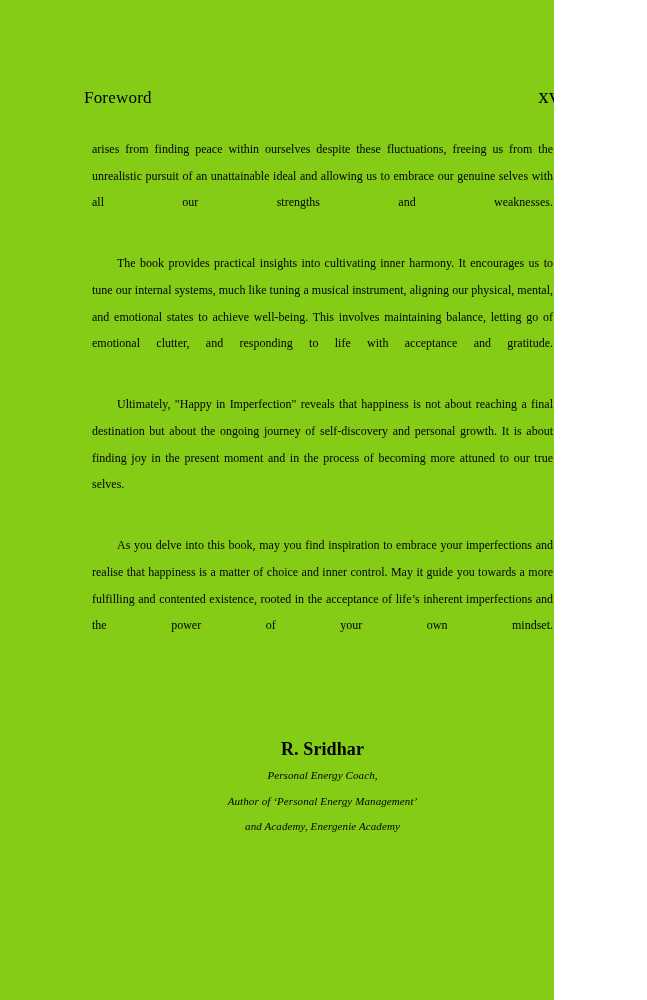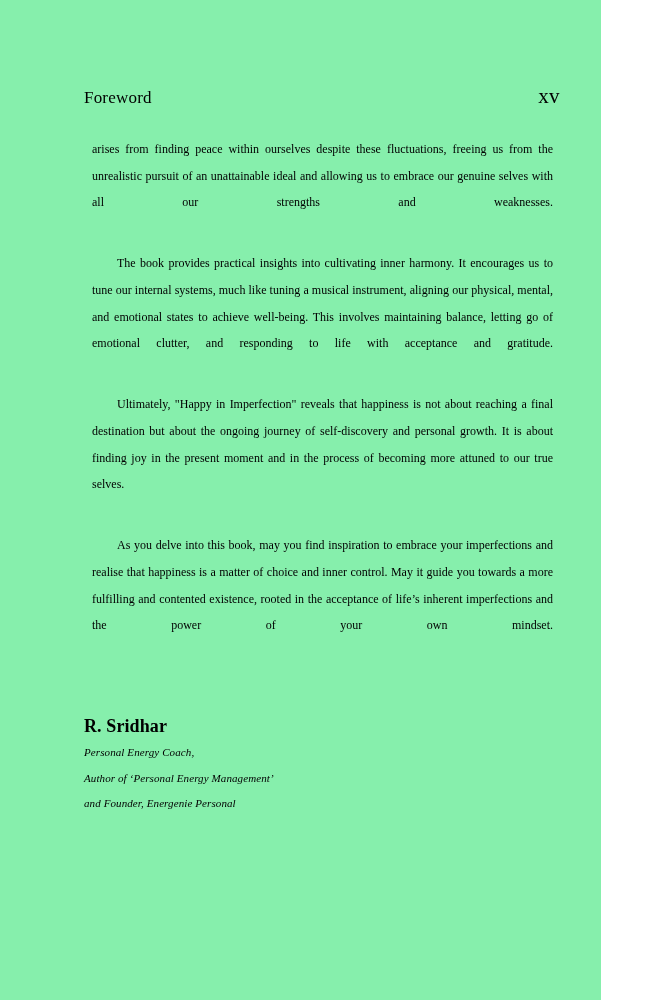--- a/index.html
+++ b/index.html
@@ -8,23 +8,23 @@
     padding: 0;
     background: #ffffff;
   }
   body {
     font-family: "Liberation Serif", "DejaVu Serif", serif;
     color: #000000;
     -webkit-font-smoothing: antialiased;
   }
   .page {
     position: relative;
-    width: 601px;
+    width: 554px;
     height: 1000px;
-    background: #86efac;
+    background: #84cc16;
     overflow: hidden;
     box-sizing: border-box;
   }
 
   
   .running-head {
     position: absolute;
     left: 84px;
     top: 85px;
     width: 476px;
@@ -69,23 +69,23 @@
   .body-par:after {
     content: "";
     display: inline-block;
     width: 100%;
   }
 
   
   .signature {
     position: absolute;
     left: 84px;
-    top: 713px;
+    top: 736px;
     width: 477px;
-    text-align: left;
+    text-align: center;
   }
   .sig-name {
     font-size: 18px;
     line-height: 27px;
     font-weight: bold;
     letter-spacing: 0.1px;
   }
   .sig-line {
     font-size: 11px;
     line-height: 25.5px;
@@ -107,16 +107,16 @@
     <p class="body-par first">arises from finding peace within ourselves despite these fluctuations, freeing us from the unrealistic pursuit of an unattainable ideal and allowing us to embrace our genuine selves with all our strengths and weaknesses.</p>
     <p class="body-par">The book provides practical insights into cultivating inner harmony. It encourages us to tune our internal systems, much like tuning a musical instrument, aligning our physical, mental, and emotional states to achieve well-being. This involves maintaining balance, letting go of emotional clutter, and responding to life with acceptance and gratitude.</p>
     <p class="body-par">Ultimately, "Happy in Imperfection" reveals that happiness is not about reaching a final destination but about the ongoing journey of self-discovery and personal growth. It is about finding joy in the present moment and in the process of becoming more attuned to our true selves.</p>
     <p class="body-par">As you delve into this book, may you find inspiration to embrace your imperfections and realise that happiness is a matter of choice and inner control. May it guide you towards a more fulfilling and contented existence, rooted in the acceptance of life’s inherent imperfections and the power of your own mindset.</p>
   </div>
 
   <div class="signature">
     <div class="sig-name">R. Sridhar</div>
     <div class="sig-line">Personal Energy Coach,</div>
     <div class="sig-line">Author of ‘Personal Energy Management’</div>
-    <div class="sig-line">and Founder, Energenie Personal</div>
+    <div class="sig-line">and Academy, Energenie Academy</div>
   </div>
 
 </div>
 
 </body></html>

